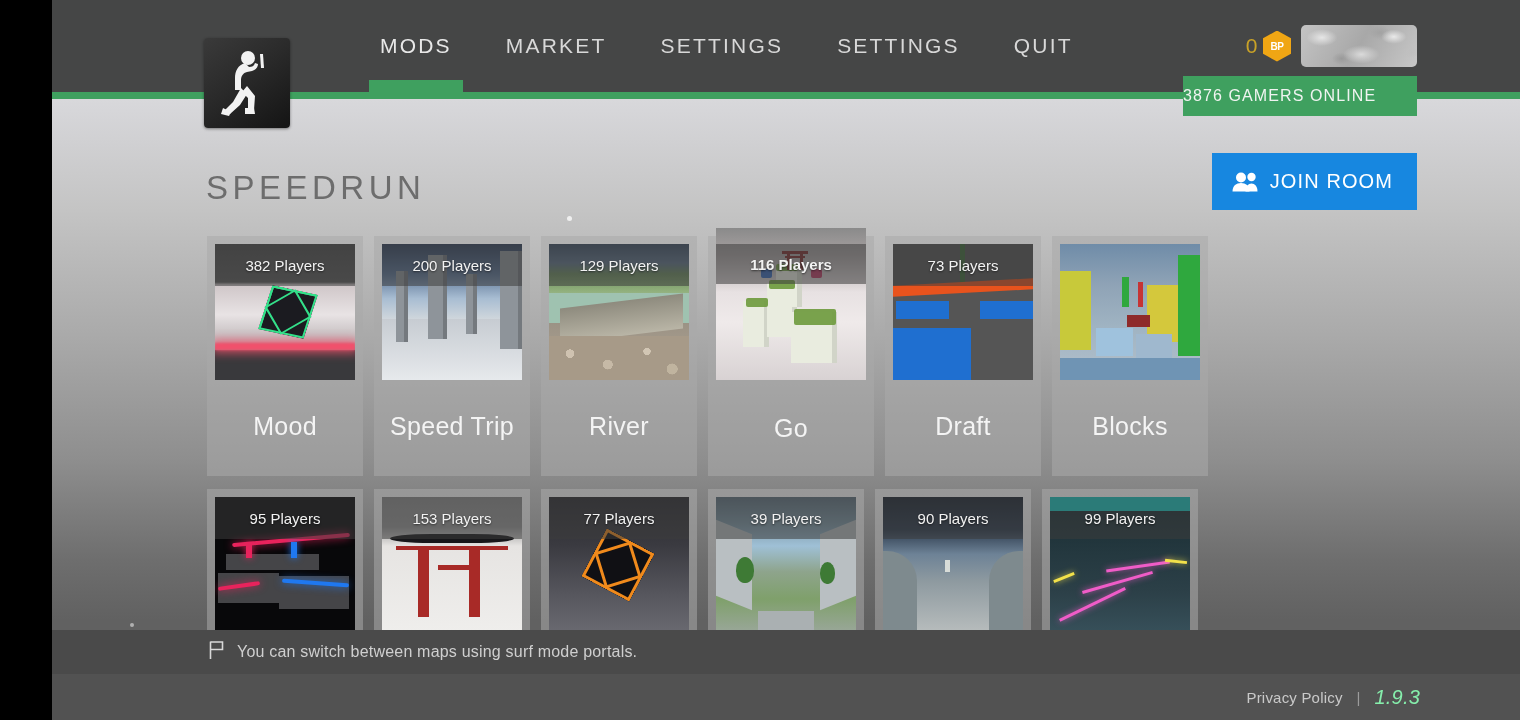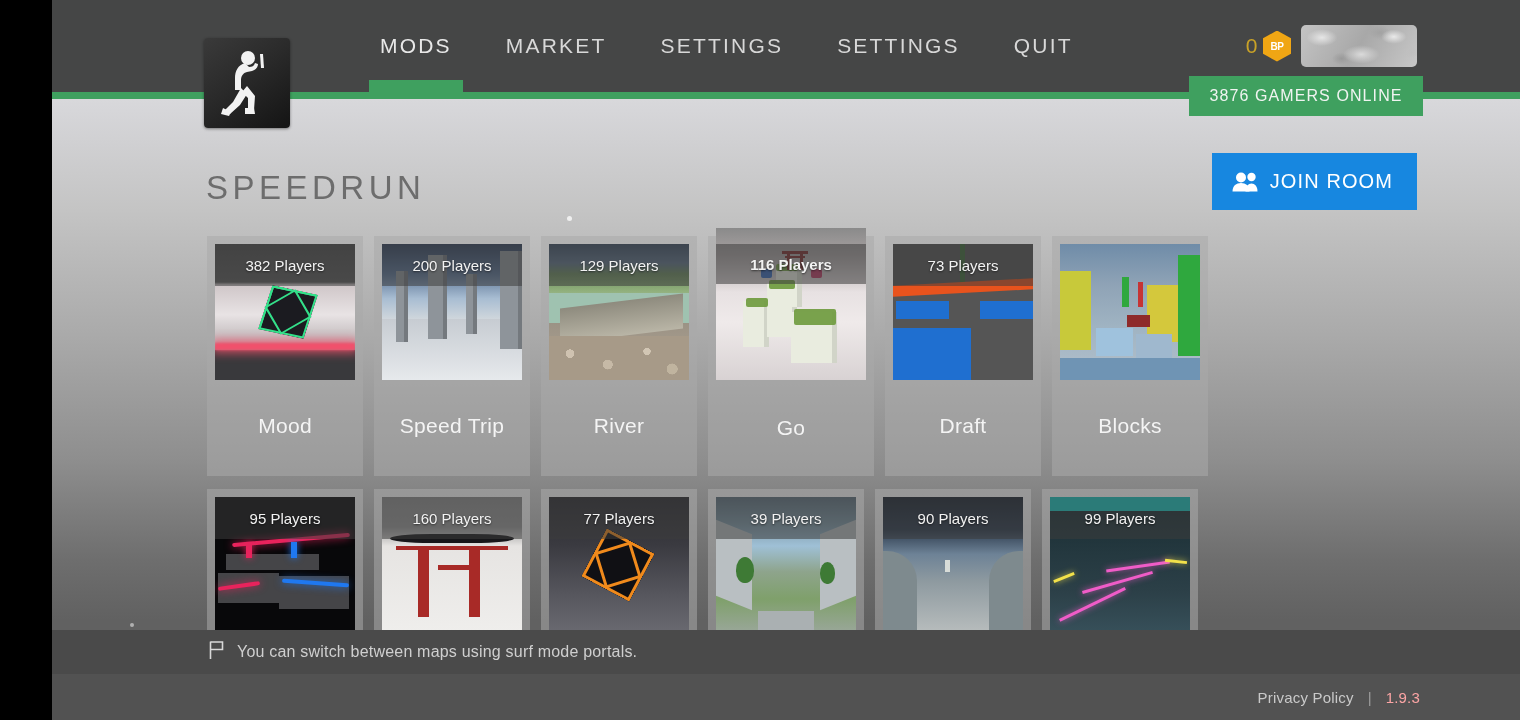--- a/index.html
+++ b/index.html
@@ -106,25 +106,25 @@
       radial-gradient(ellipse 14px 9px at 35% 80%, #9a9a9a 0%, rgba(154,154,154,0) 70%),
       radial-gradient(ellipse 16px 10px at 68% 18%, #a2a2a2 0%, rgba(162,162,162,0) 70%),
       radial-gradient(ellipse 12px 8px at 95% 65%, #bfbfbf 0%, rgba(191,191,191,0) 70%),
       linear-gradient(120deg, #c4c4c4 0%, #a8a8a8 50%, #c8c8c8 100%);
     cursor: pointer;
   }
 
   
   .online-banner {
     position: absolute;
-    right: 97px; top: 76px;
+    right: 103px; top: 76px;
     width: 234px; height: 40px;
     background: #3fa05f;
     color: #f0f4f1;
-    display: flex; align-items: center; justify-content: center;
+    display: flex; align-items: center; 
     font-size: 16px; letter-spacing: 1.1px;
     z-index: 6;
   }
 
   
   .page-head {
     position: absolute; left: 154px; top: 155px;
     right: 103px; height: 66px;
   }
   .page-title {
@@ -181,21 +181,21 @@
     display: flex; align-items: center; justify-content: center;
     color: #f2f2f2;
     font-size: 15px;
     text-shadow: 0 1px 2px rgba(0,0,0,.55);
   }
   .card.wide .players-strip { top: 16px; height: 40px; font-weight: bold; }
   .card-name {
     height: 92px;
     display: flex; align-items: center; justify-content: center;
     color: #f4f4f4;
-    font-size: 21px;
+    font-size: 25px;
     letter-spacing: .3px;
   }
   .card.wide .card-name { height: 96px; }
 
   
   .art-mood { background: linear-gradient(to bottom,#4b4b4b 0%,#5a5a5a 28%,#cfc6c8 30%,#e8e3e4 52%,#bdb6b8 72%,#6e6a6c 80%,#3b3b3d 100%); }
   .art-mood .cube {
     position:absolute; left:36%; top:33%; width:46px; height:46px;
     background:#1b1b20; transform:rotate(18deg) skewY(-6deg);
     box-shadow: inset 0 0 0 2px #34e08a, inset 8px 8px 0 -6px #34e08a;
@@ -272,21 +272,21 @@
   .foot-bar {
     position: absolute; left: 0; bottom: 0;
     width: 100%; height: 46px;
     background: #525252;
     display: flex; align-items: center; justify-content: flex-end;
     padding-right: 100px;
     gap: 14px;
   }
   .foot-link { color: #c9c9c9; font-size: 15px; cursor: pointer; letter-spacing:.2px; }
   .foot-sep { color: #9c9c9c; font-size: 15px; }
-  .foot-ver { color: #fca5a5; font-size: 15px; letter-spacing:.2px; }
+  .foot-ver { color: #86efac; font-size: 20px; letter-spacing:.2px;font-style:italic; }
 </style>
 </head>
 <body>
 
 <div id="app">
   <div class="stage">
 
     <div class="navbar"></div>
     <div class="nav-underbar"></div>
 
@@ -469,21 +469,21 @@
 
       <div class="card">
         <div class="thumb-wrap">
           <div class="thumb art-torii">
             <div class="top" style="left:6%;top:27%;width:88%;height:9px;border-radius:40%/60%;"></div>
             <div class="t" style="left:10%;top:36%;width:80%;height:4px;"></div>
             <div class="t" style="left:26%;top:38%;width:11px;height:50%;"></div>
             <div class="t" style="left:62%;top:38%;width:11px;height:50%;"></div>
             <div class="t" style="left:40%;top:50%;width:22%;height:5px;"></div>
           </div>
-          <div class="players-strip">160 Players</div>
+          <div class="players-strip">153 Players</div>
         </div>
         <div class="card-name"></div>
       </div>
 
       <div class="card">
         <div class="thumb-wrap">
           <div class="thumb art-orange">
             <div class="cube"></div>
           </div>
           <div class="players-strip">77 Players</div>

